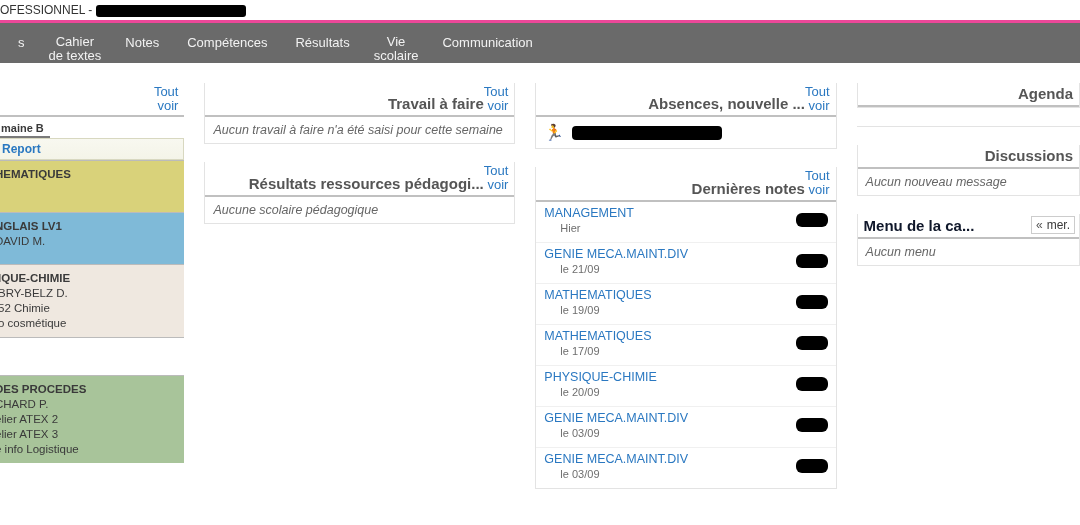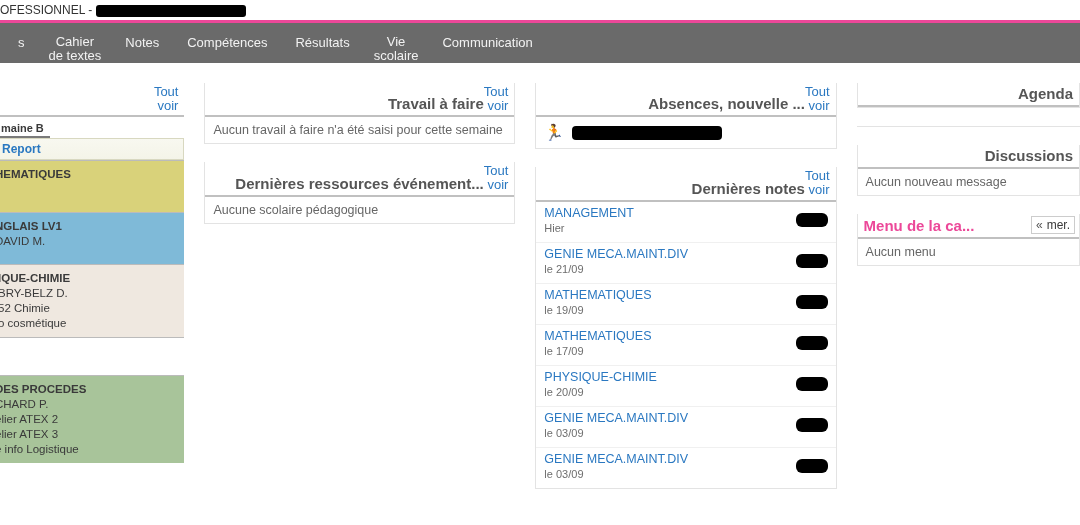--- a/index.html
+++ b/index.html
@@ -74,20 +74,21 @@
     color: #2a78c1;
     font-size: 13px;
     text-align: right;
     line-height: 1.05;
     cursor: pointer;
   }
   .panel .body {
     padding: 6px 8px;
     font-size: 12.5px;
     color: #666;
+    font-style: italic;
   }
   .panel .body.nofade { font-style: normal; color: #333; }
 
   
   .tt-head {
     display:flex; justify-content:space-between; align-items:flex-end;
     border-bottom:2px solid #c0c0c0;
     padding:2px 6px 3px 0;
   }
   .tt-head .weeklabel {
@@ -121,39 +122,39 @@
   .slot .name { font-weight:600; text-transform:uppercase; }
 
   
   .note-row {
     display:flex; justify-content:space-between; align-items:center;
     padding:4px 8px 8px 8px;
     border-bottom:1px solid #f0f0f0;
   }
   .note-row:last-child{border-bottom:none;}
   .note-row .subj { color:#2a78c1; font-size:12.5px; }
-  .note-row .date { color:#6e6e6e; font-size:11px; margin-top:2px;}
+  .note-row .date { color:#6e6e6e; font-size:11px; margin-top:2px;margin-left:16px;}
   .note-row .grade {
     width:32px; height:14px; background:#000; border-radius:6px;
   }
   .abs-row {
     display:flex; align-items:center; gap:8px; padding:6px 8px;
   }
   .abs-row .runner { color:#2a78c1; font-size:16px; }
   .abs-row .blk {
     width:150px; height:14px; background:#000; border-radius:4px;
   }
 
   
   .menuhdr {
     display:flex; justify-content:space-between; align-items:center;
     border-bottom:2px solid #c0c0c0;
     padding:2px 4px 3px 6px;
   }
-  .menuhdr h3 {font-size:15px;font-weight:600;color:#ec4899;}
+  .menuhdr h3 {font-size:15px;font-weight:600;color:#0f172a;}
   .navbox {
     display:flex; align-items:center; gap:4px;
     border:1px solid #ccc; padding:1px 4px; font-size:12px;
   }
   .navbox .arrow {color:#555; cursor:pointer; font-size:12px;}
 </style>
 </head>
 <body>
 
 <div class="topbar">
@@ -225,21 +226,21 @@
         <span class="voir">
           <span>Tout</span><br>
           <span>voir</span>
         </span>
       </div>
       <div class="body">Aucun travail à faire n'a été saisi pour cette semaine</div>
     </div>
 
     <div class="panel">
       <div class="hdr">
-        <h3>Dernières ressources événement...</h3>
+        <h3>Résultats ressources pédagogi...</h3>
         <span class="voir">
           <span>Tout</span><br>
           <span>voir</span>
         </span>
       </div>
       <div class="body">Aucune scolaire pédagogique</div>
     </div>
   </div>
 
   <div class="col middle2">

